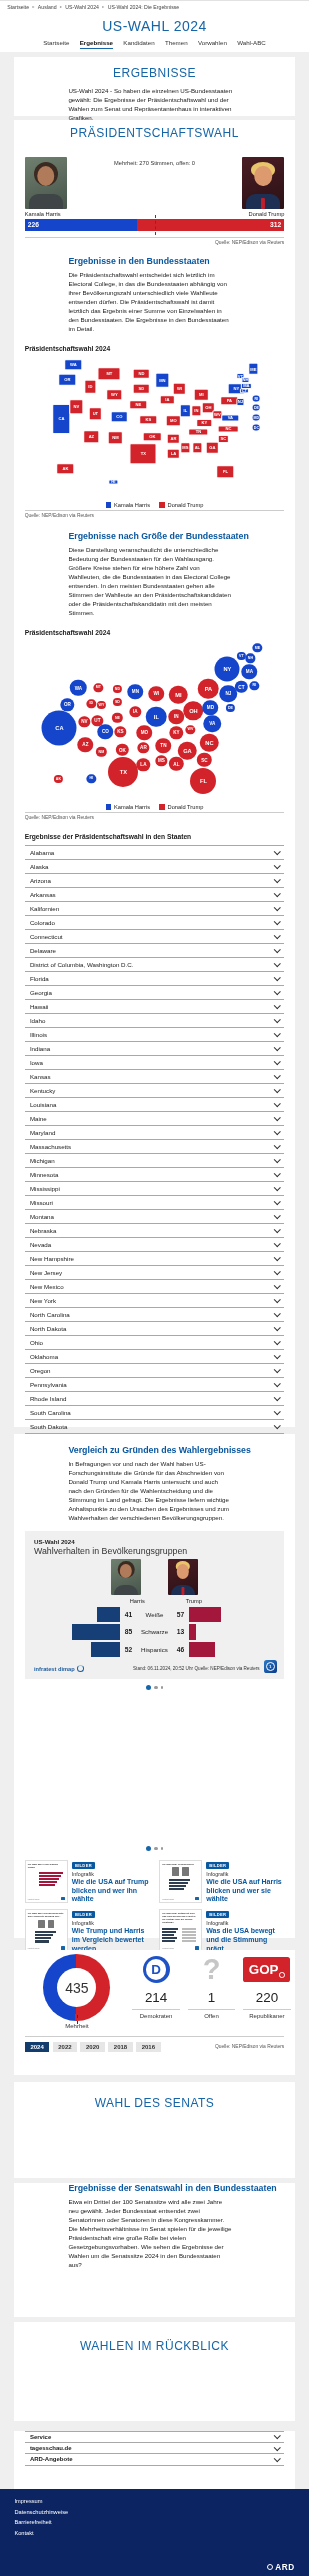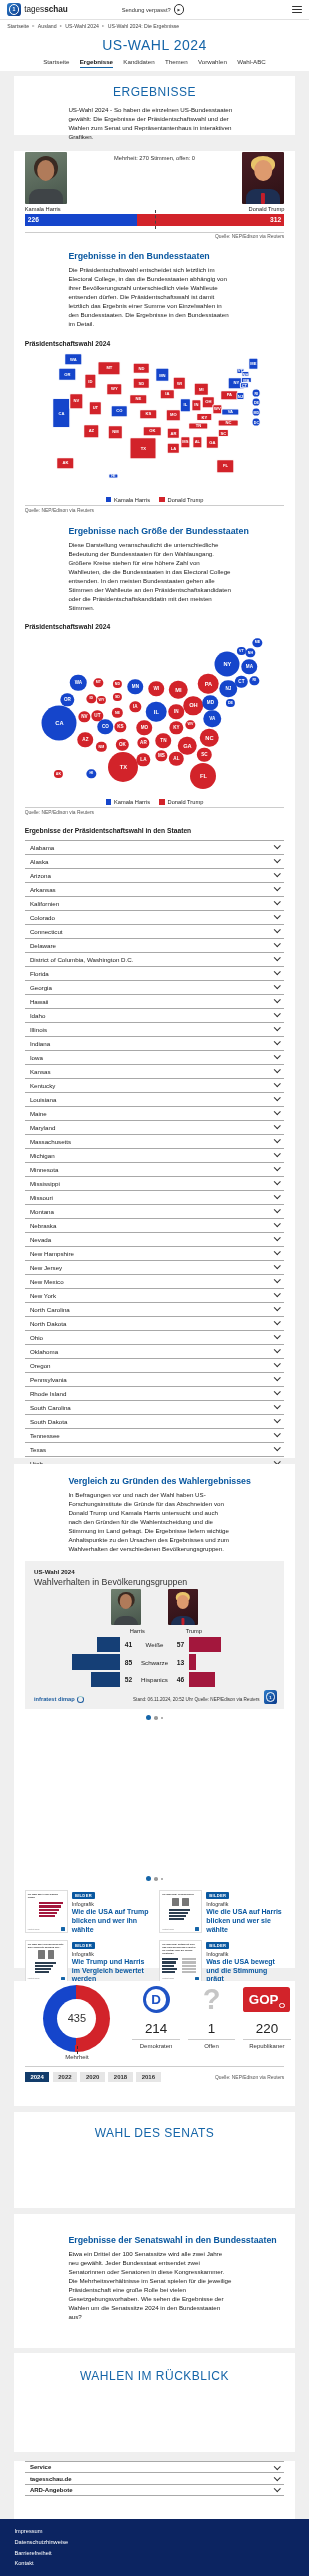--- a/index.html
+++ b/index.html
@@ -131,21 +131,21 @@
   .thumb .tfoot .sq{width:3.6px;height:3.6px;background:#1565a8;border-radius:0.5px;}
   .t-body .badge{display:inline-block;background:#0a58a0;color:#fff;font-size:4.1px;font-weight:bold;
     letter-spacing:0.3px;padding:1px 3.1px;border-radius:1px;}
   .t-body .kick{font-size:5.4px;color:#333;margin-top:2.1px;}
   .t-body .t-head{font-size:7px;font-weight:bold;color:#0a58a0;line-height:1.25;margin-top:1px;}
   
   .house-wrap{position:relative;height:77px;margin-top:12.4px;}
   .donut{position:absolute;left:29px;top:4.1px;width:67px;height:67px;border-radius:50%;
     background:conic-gradient(#d2232a 0 50.6%,#1545cb 50.6% 100%);display:flex;align-items:center;justify-content:center;}
   .donut .hole{width:39px;height:39px;border-radius:50%;background:#fff;display:flex;align-items:center;
-    justify-content:center;font-size:11px;color:#333;}
+    justify-content:center;font-size:14px;color:#333;}
   .donut .mark{position:absolute;bottom:-2.1px;left:50%;height:8.2px;border-left:1px dashed #333;}
   .donut-lbl{position:absolute;left:29px;top:73px;width:67px;text-align:center;font-size:6px;color:#333;}
   .hstats{position:absolute;left:114px;right:0;top:0;display:grid;grid-template-columns:1fr 1fr 1fr;text-align:center;}
   .hstats .icon-cell{height:38px;display:flex;align-items:center;justify-content:center;}
   .dlogo{width:27px;height:27px;border-radius:50%;background:#1f53c5;display:flex;align-items:center;justify-content:center;}
   .dlogo .in{width:20.6px;height:20.6px;border-radius:50%;background:#fff;display:flex;align-items:center;
     justify-content:center;font-size:13.4px;font-weight:bold;color:#1f53c5;}
   .qmark{font-size:29px;font-weight:bold;color:#c6c6c6;line-height:1;}
   .goplogo{width:47px;height:25px;background:#d2232a;border-radius:2.6px;color:#fff;font-weight:bold;font-size:13.4px;
     display:flex;align-items:center;justify-content:center;gap:1px;}
@@ -166,35 +166,20 @@
   .ardword{position:absolute;right:14.4px;bottom:8.2px;color:#fff;font-size:8.2px;font-weight:bold;
     letter-spacing:0.5px;display:flex;align-items:center;gap:2.1px;}
   .ardword i{width:4.1px;height:4.1px;border:0.8px solid #fff;border-radius:50%;font-style:normal;}
   .blank{background:#fff;}
 </style>
 </head>
 <body>
 
 <div class="page">
 
-  <div class="topbar">
-    <div class="tslogo">
-        <div class="ring">1</div>
-      </div>
-    <div class="brandword"><span>tages</span><b>schau</b></div>
-    <div class="sendung">
-      <span>Sendung verpasst?</span>
-      <span class="playcirc">▶</span>
-    </div>
-    <div class="burger">
-        <span></span>
-        <span></span>
-        <span></span>
-      </div>
-  </div>
 
   <div class="crumbs" id="crumbs">
       <a>Startseite</a>
       <span class="sep">►</span>
       <a>Ausland</a>
       <span class="sep">►</span>
       <a>US-Wahl 2024</a>
       <span class="sep">►</span>
       <a>US-Wahl 2024: Die Ergebnisse</a>
     </div>
@@ -210,20 +195,21 @@
         <div class="tab">Wahl-ABC</div>
       </div>
   </div>
 
   <div class="card" style="height:59px;margin-top:5.2px;">
     <h2 class="sec-title" style="padding-top:9.3px;">ERGEBNISSE</h2>
     <p class="lede" style="margin-top:6.2px;font-size:6.2px;">US-Wahl 2024 - So haben die einzelnen US-Bundesstaaten gewählt: Die Ergebnisse der Präsidentschaftswahl und der Wahlen zum Senat und Repräsentantenhaus in interaktiven Grafiken.</p>
   </div>
 
   <div class="card" style="height:1307px;margin-top:4.1px;">
+    <h2 class="sec-title" style="padding-top:6.2px;">PRÄSIDENTSCHAFTSWAHL</h2>
 
     <div class="cand-row">
       <div class="majority">Mehrheit: 270 Stimmen, offen: 0</div>
       <div class="portrait left p-harris">
         <div class="hair"></div>
           <div class="head"></div>
           <div class="body"></div>
       </div>
       <div class="portrait right p-trump">
         <div class="hair"></div>
@@ -787,21 +773,21 @@
         </span>
       <span class="quelle">Quelle: NEP/Edison via Reuters</span>
     </div>
   </div>
 
   <div class="card" style="height:96px;margin-top:6.2px;">
     <h2 class="sec-title" style="padding-top:14.4px;">WAHL DES SENATS</h2>
   </div>
 
   <div class="card" style="height:134px;margin-top:5.7px;">
-    <h3 class="sub-head" style="padding-top:21px;">Ergebnisse der Senatswahl in den Bundesstaaten</h3>
+    <h3 class="sub-head" style="padding-top:0;">Ergebnisse der Senatswahl in den Bundesstaaten</h3>
     <p class="lede" style="margin-top:5.2px;font-size:6.2px;">Etwa ein Drittel der 100 Senatssitze wird alle zwei Jahre neu gewählt. Jeder Bundesstaat entsendet zwei Senatorinnen oder Senatoren in diese Kongresskammer. Die Mehrheitsverhältnisse im Senat spielen für die jeweilige Präsidentschaft eine große Rolle bei vielen Gesetzgebungsvorhaben. Wie sehen die Ergebnisse der Wahlen um die Senatssitze 2024 in den Bundesstaaten aus?</p>
   </div>
 
   <div class="card" style="height:99px;margin-top:5.2px;">
     <h2 class="sec-title" style="padding-top:16.5px;">WAHLEN IM RÜCKBLICK</h2>
   </div>
 
   <div class="card" style="height:58px;margin-top:5.2px;">
     <div class="f-acc" id="footacc">
         <div class="f-row">

